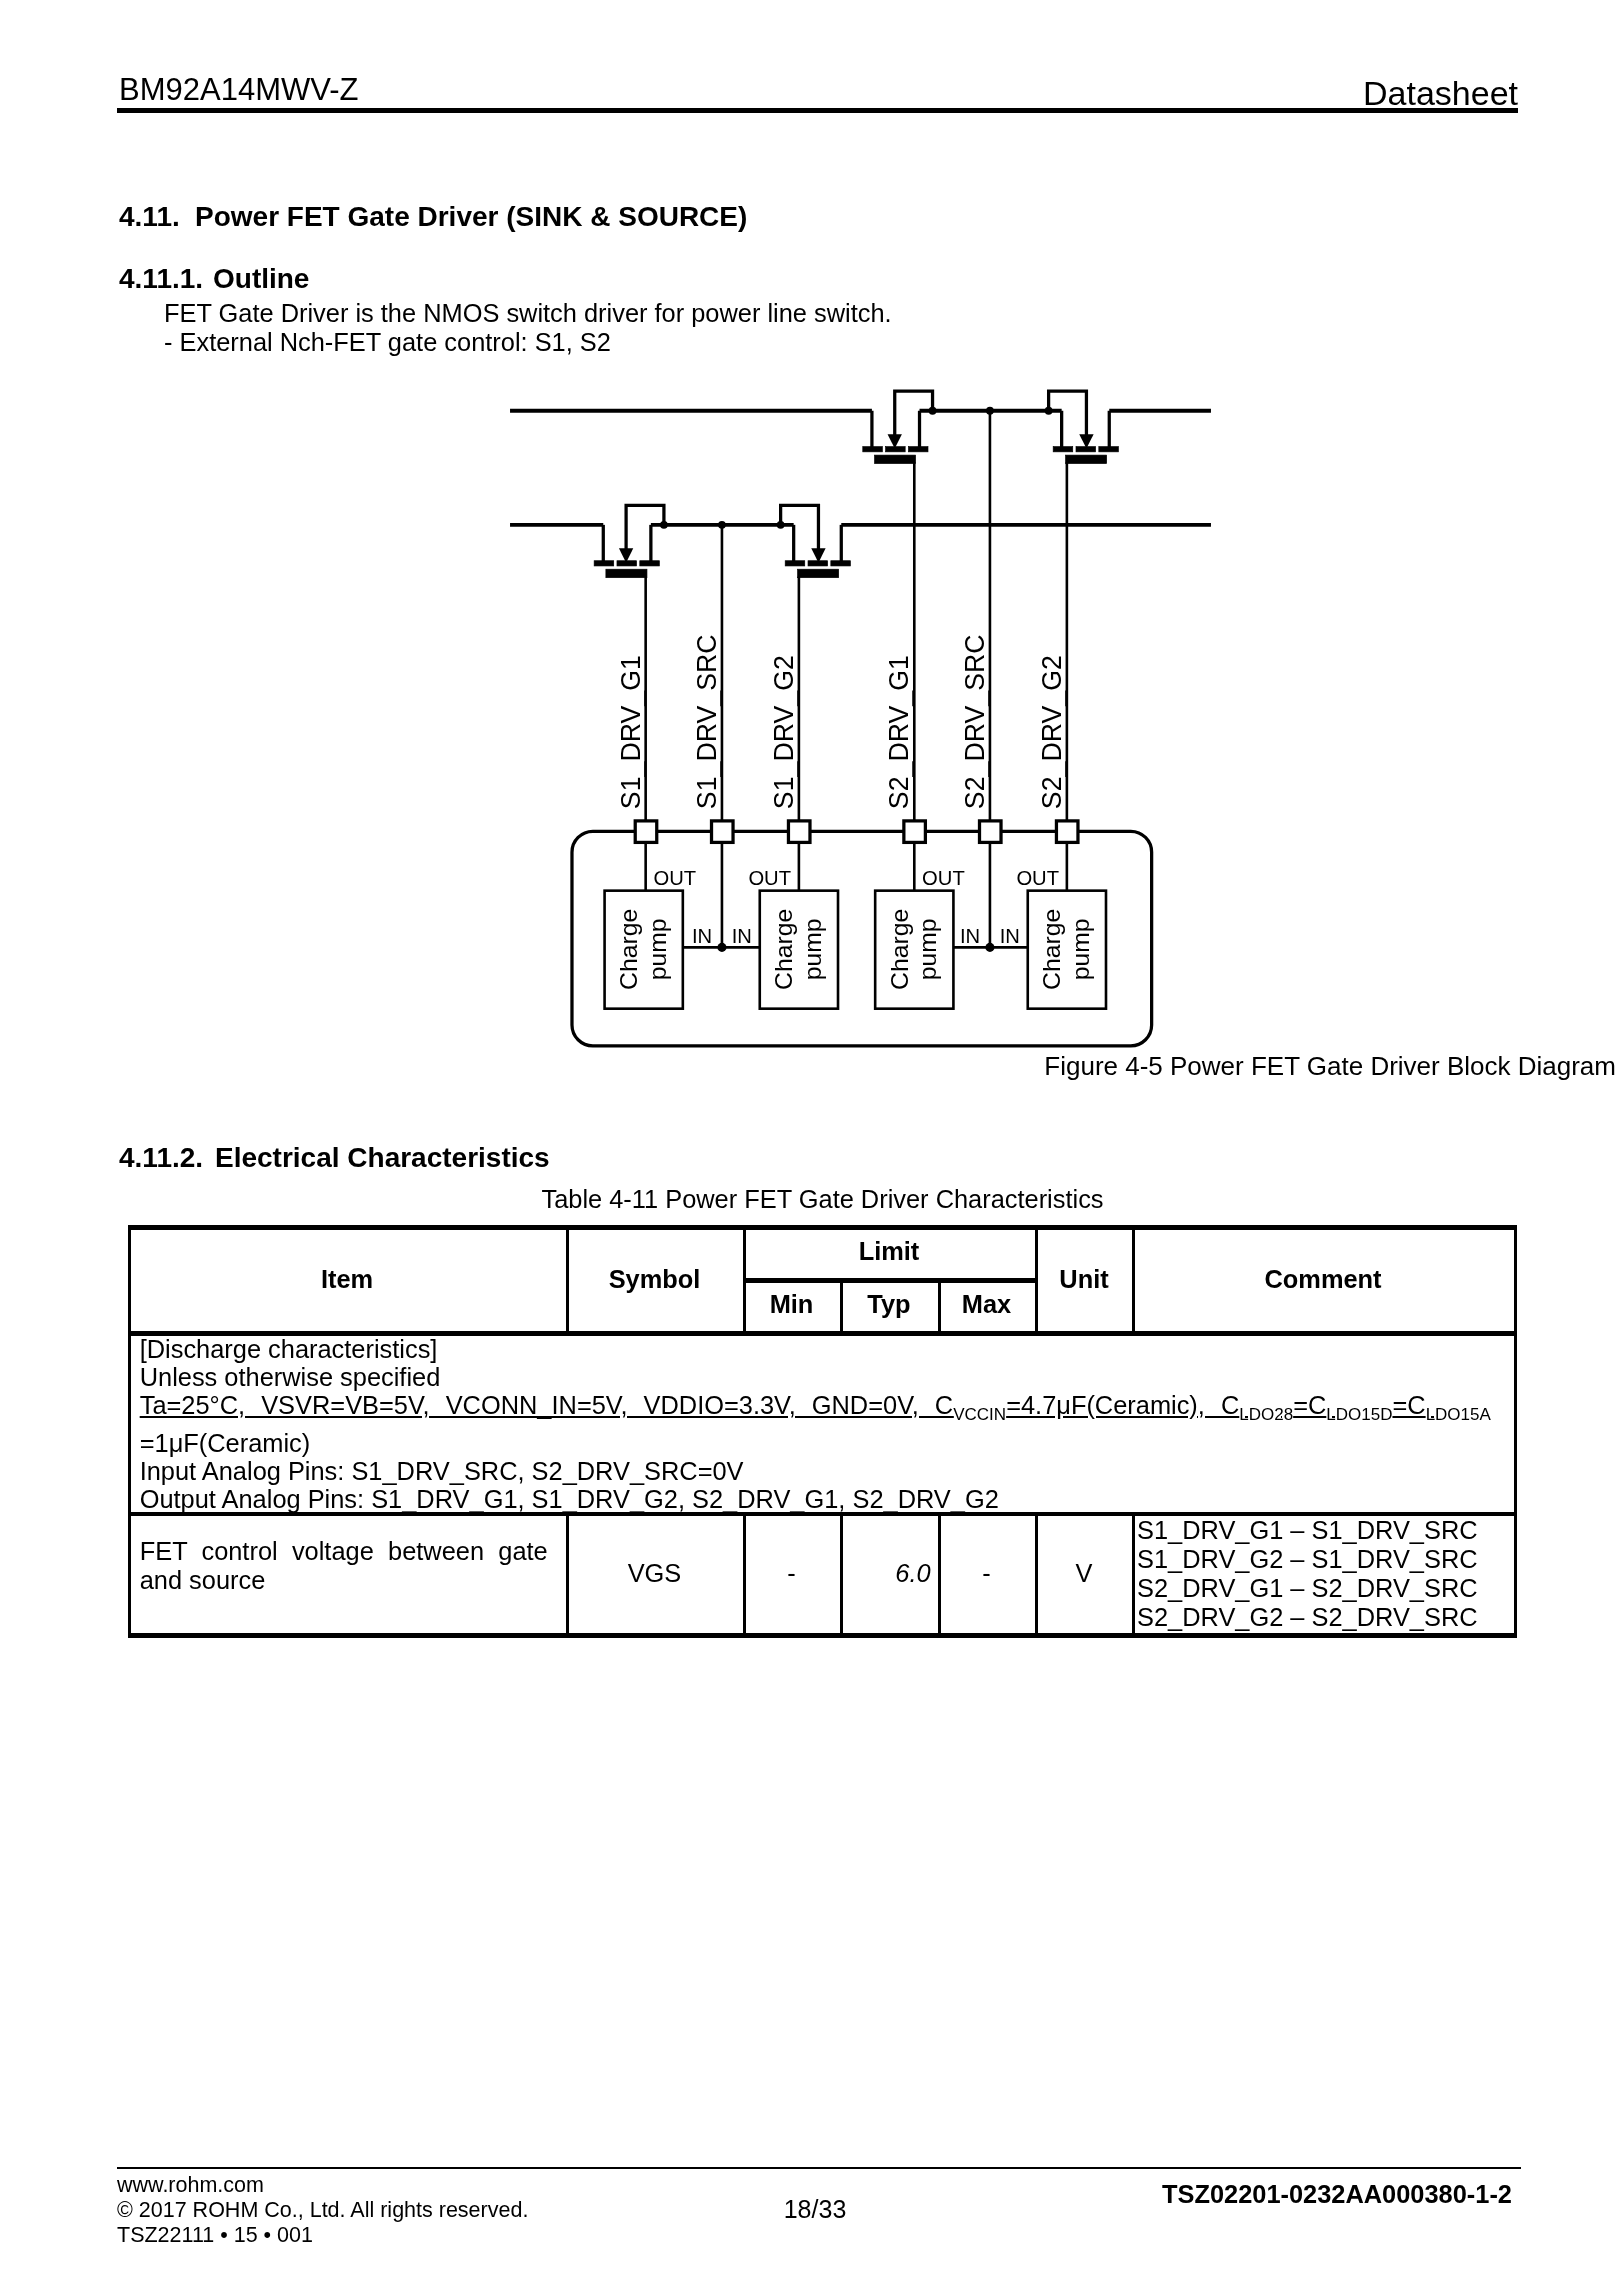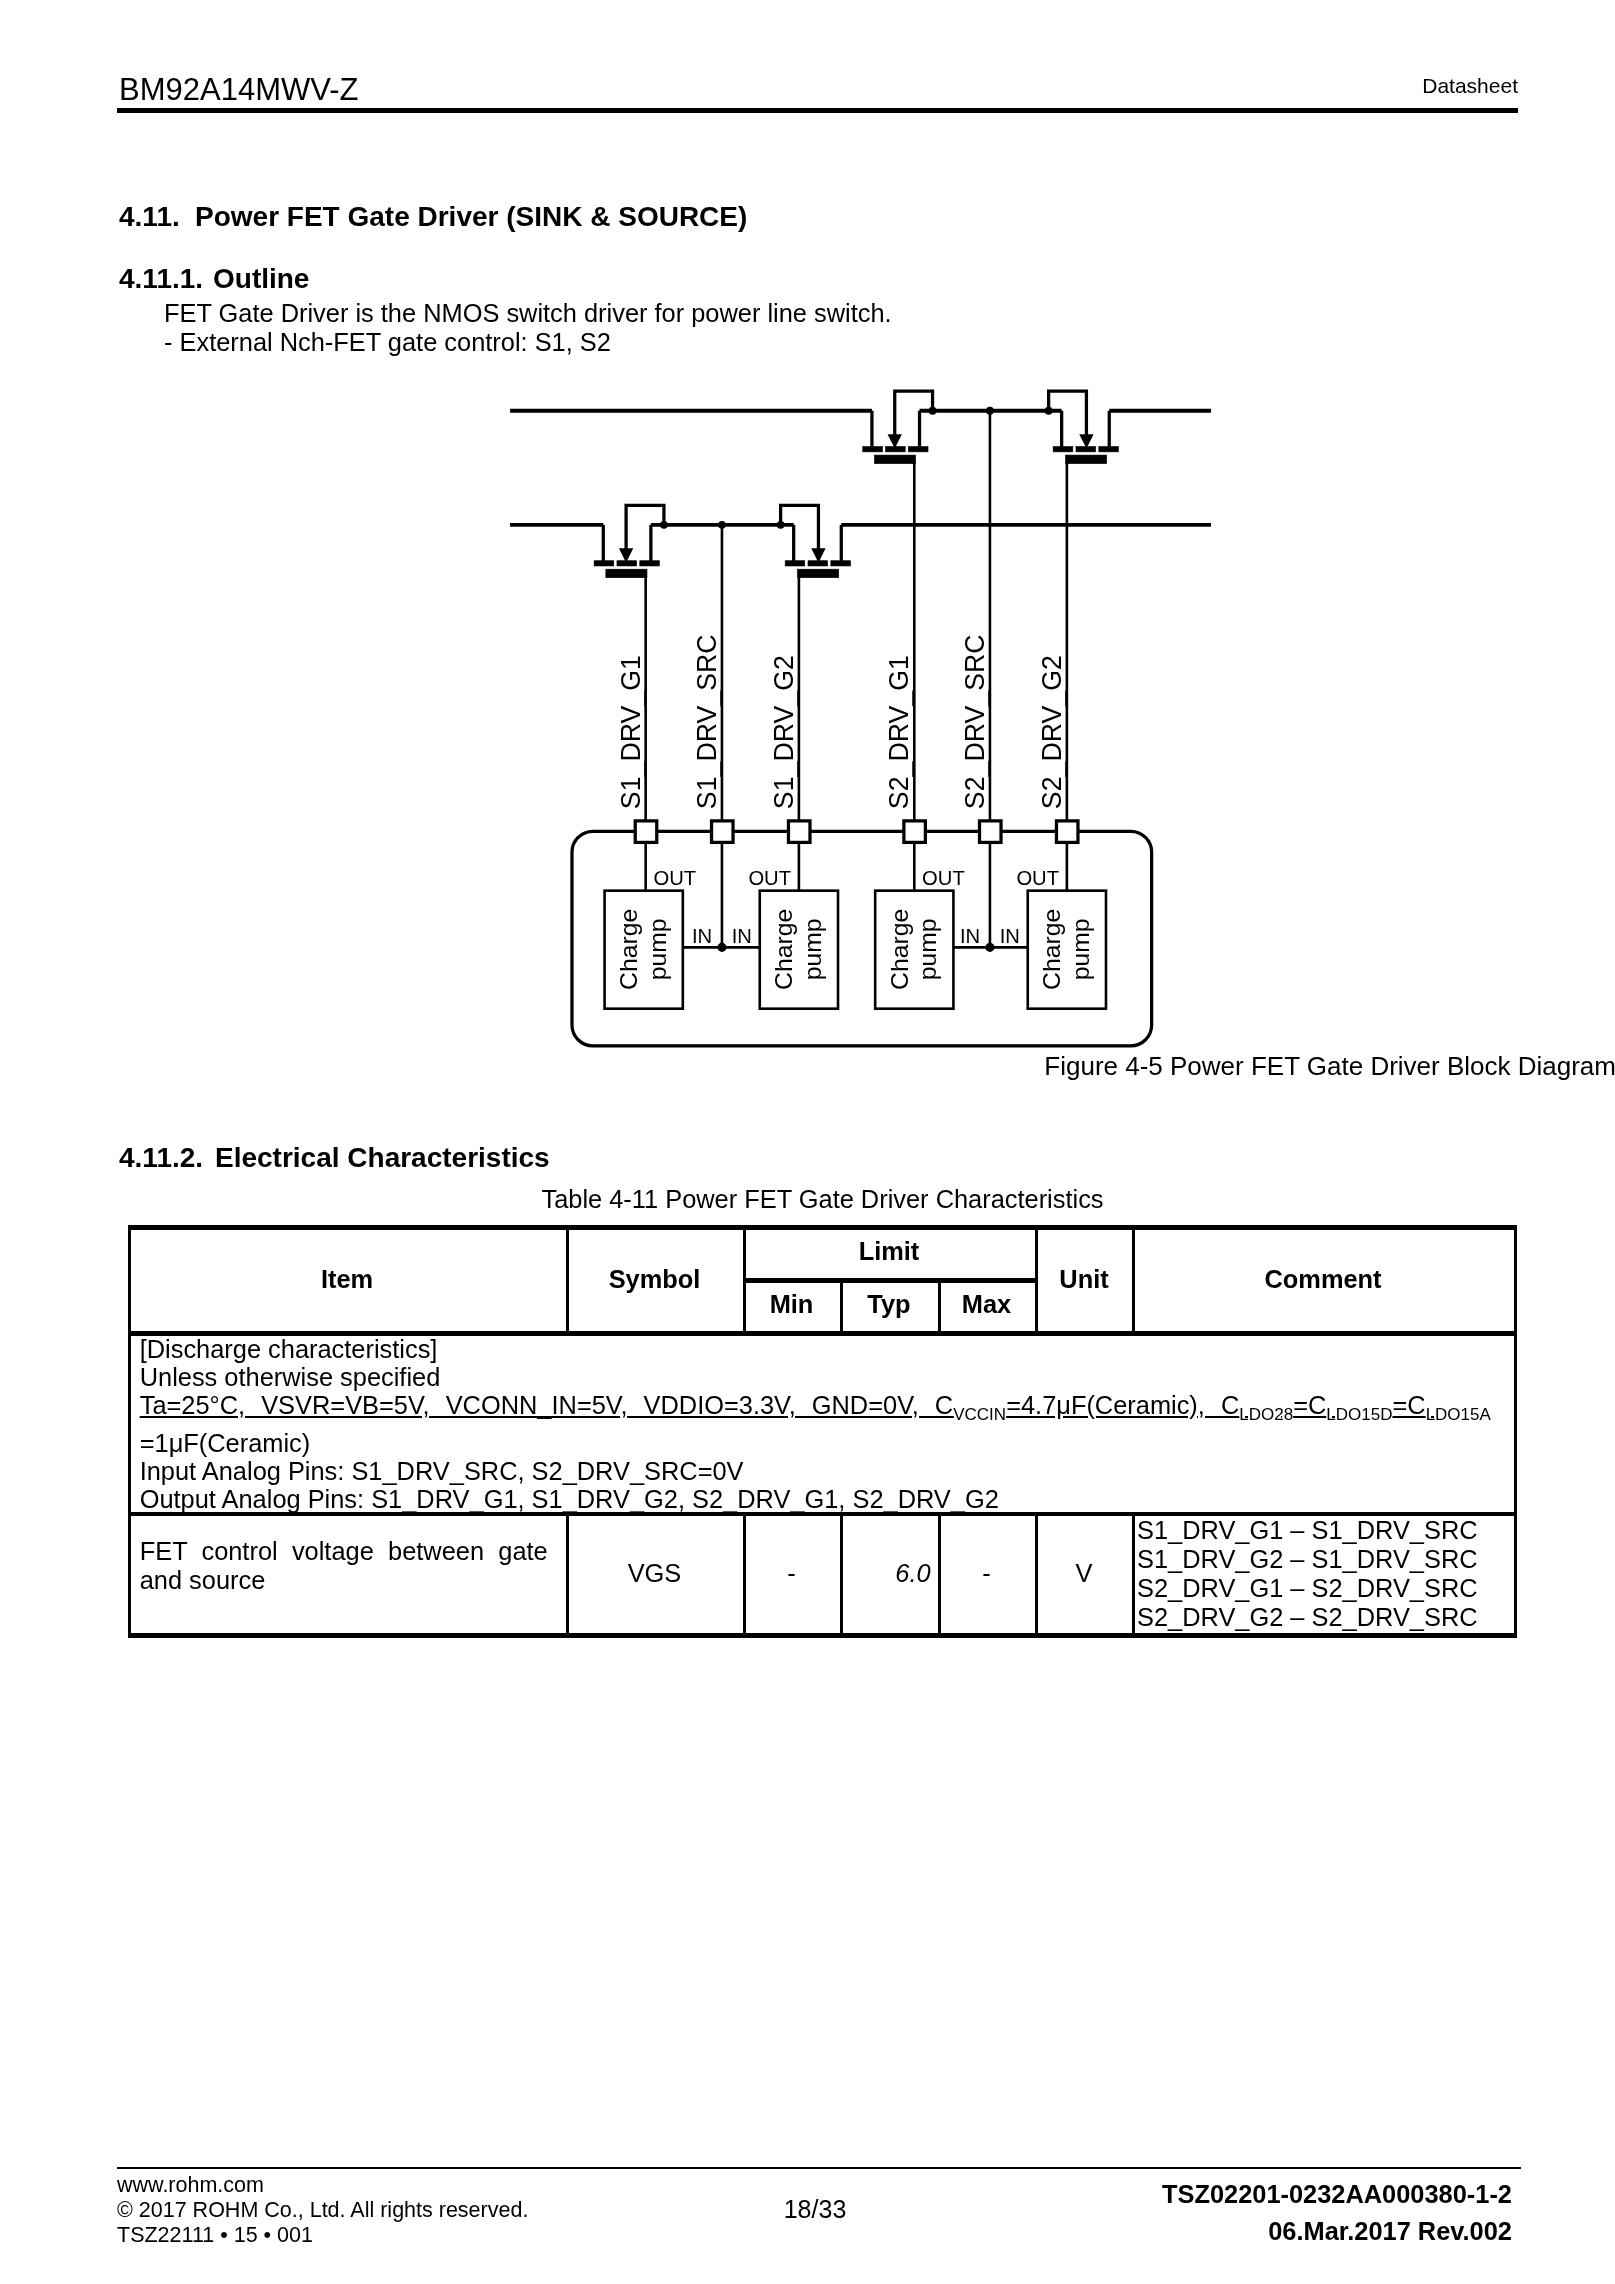--- a/index.html
+++ b/index.html
@@ -7,21 +7,21 @@
   #page {
     position:relative; width:1616px; height:2284px; background:#ffffff;
     font-family:"Liberation Sans", sans-serif; color:#000; overflow:hidden;
   }
   .abs { position:absolute; }
   .bar { position:absolute; background:#000; }
   .center { text-align:center; }
 
   
   #product-name { left:119px; top:72px; font-size:31px; font-weight:normal; }
-  #doc-type { left:1173px; top:74px; width:345px; font-size:21px; text-align:right; }
+  #doc-type { left:1173px; top:74px; width:345px; font-size:34px; text-align:right; }
   #header-rule { left:117px; top:108px; width:1401px; height:5.2px; }
 
   
   .sec-head { font-size:28px; font-weight:bold; white-space:nowrap; }
   .sec-num { display:inline-block;margin-top:18px; }
   #sec-411 { left:119px; top:183px; } #sec-411 .sec-num { width:76px; }
   #sec-4111 { left:119px; top:245px; } #sec-4111 .sec-num { width:94px; }
   #sec-4112 { left:119px; top:1124px; } #sec-4112 .sec-num { width:96px; }
 
   #outline-body { left:164px; top:299px; font-size:25.4px; line-height:29px; }
@@ -287,17 +287,16 @@
 
   <div class="bar" id="footer-rule"></div>
   <div class="abs" id="footer-left">
     <div>www.rohm.com</div>
     <div>© 2017 ROHM Co., Ltd. All rights reserved.</div>
     <div>TSZ22111 • 15 • 001</div>
   </div>
   <div class="abs" id="footer-center">18/33</div>
   <div class="abs" id="footer-right">
     <div>TSZ02201-0232AA000380-1-2</div>
-    <div>06.Mar.2017 Rev.002</div>
   </div>
 
 </div>
 
 
 </body></html>

